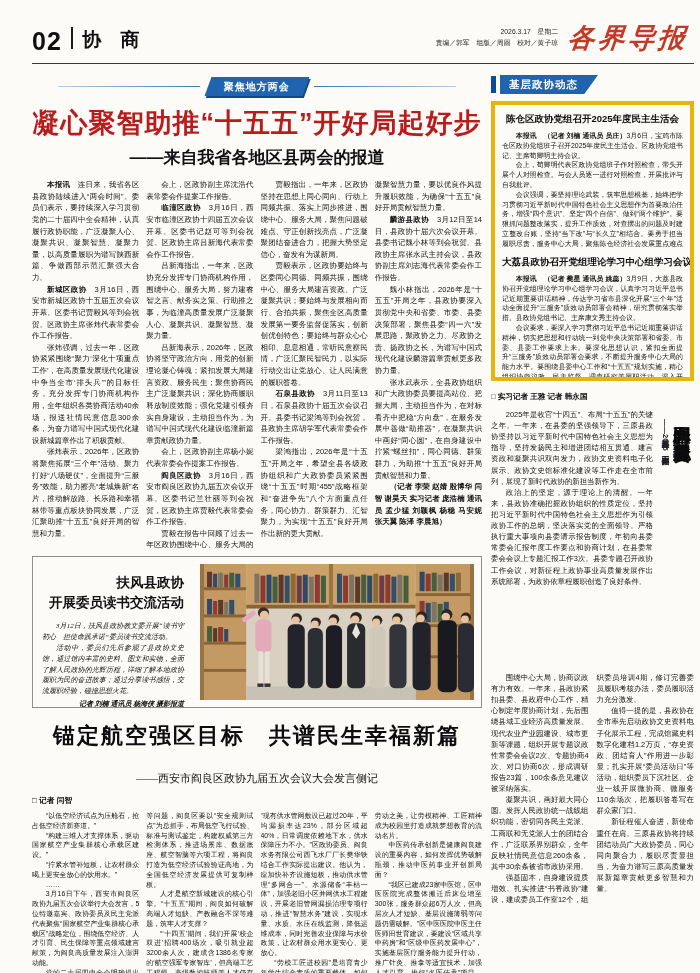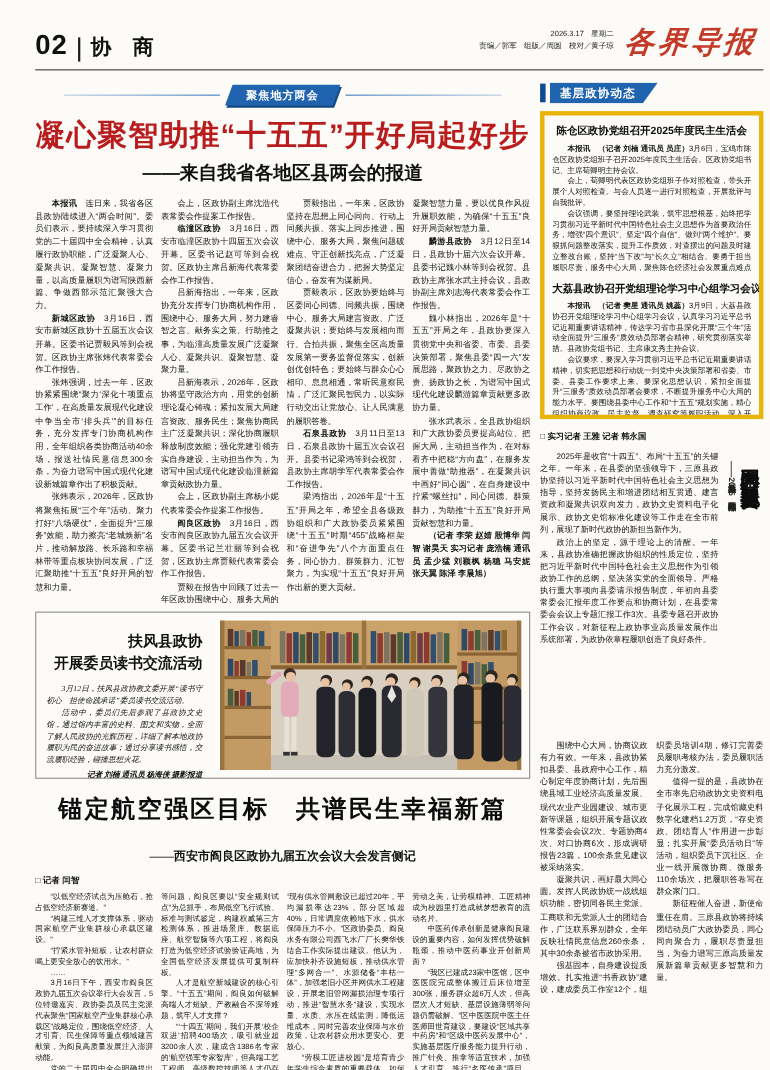--- a/index.html
+++ b/index.html
@@ -1,20 +1,20 @@
 <!DOCTYPE html>
 <html style="--accent: #2063ae; --masthead-red: #c43a28;"><head>
 <meta charset="utf-8">
 <style>
   *{box-sizing:border-box;margin:0;padding:0}
   body{background:#9a9a9a;font-family:"Liberation Sans",sans-serif}
   .page{width:700px;height:973px;background:#fcfbf8;margin:0 auto;padding:20px 6px 0 32px;overflow:hidden;position:relative;color:#111}
   
   .hdr{display:flex;justify-content:space-between;align-items:flex-end;padding-right:6px}
-  .hdr-left{display:flex;align-items:flex-end;gap:9px}
+  .hdr-left{display:flex;align-items:flex-start;gap:9px}
   .pageno{font-size:25px;font-weight:bold;letter-spacing:1px}
   .vdiv{width:2.5px;height:22px;background:#1a1a1a}
   .secname{font-size:19px;font-weight:900;letter-spacing:7px}
   .hdr-right{display:flex;align-items:center;gap:10px}
   .pubinfo{text-align:right;font-size:6.8px;color:#222;line-height:1.6}
   .masthead{font-family:"Liberation Serif",serif;font-style:italic;font-weight:900;font-size:27px;color:var(--masthead-red,#c43a28);letter-spacing:3px;transform:skewX(-6deg)}
   .hdr-rule{border:none;border-top:1.6px solid #3a3a3a;margin:7px 0 0}
   
   .content{display:flex;gap:9px;margin-top:11px}
   .left-zone{width:450px;flex:none}
@@ -36,21 +36,21 @@
   
   .box-row{display:flex;border:1px solid #8f8f8f;margin-top:7px;height:152px}
   .fufeng{width:160px;flex:none;padding:9px 9px 5px;border-right:none}
   .fufeng-title{font-size:13.5px;font-weight:900;text-align:right;line-height:1.45;margin:7px 0 9px}
   .fufeng-body{font-family:"Liberation Serif",serif;font-style:italic;font-size:7px;line-height:1.55;text-align:justify}
   .credit-right{text-align:right;font-weight:bold;text-indent:0;margin-top:2px}
   .photo-frame{flex:1;padding:7px 7px}
   .photo-frame svg{width:100%;height:100%;display:block}
   
   .b-hl{font-family:"Liberation Serif",serif;font-size:22px;font-weight:900;text-align:center;letter-spacing:2px;margin:13px 0 20px;color:#0d0d0d}
-  .b-sub{font-family:"Liberation Serif",serif;font-size:11px;font-weight:bold;text-align:center;margin-bottom:9px}
+  .b-sub{font-family:"Liberation Serif",serif;font-size:11px;font-weight:normal;text-align:center;margin-bottom:9px}
   .b-byline{font-size:7.8px;font-weight:bold;margin:0 0 5px}
   .cols4.bottom{height:216px}
   .cols4.bottom .col{font-size:6.9px;line-height:1.42}
   
   .r-badge-row{display:flex;align-items:center}
   .r-bar{width:5px;height:17px;background:#0d4b93;margin-right:4px;flex:none}
   .r-badge{background:var(--accent,#2063ae);color:#fff;font-size:10.5px;font-weight:bold;padding:2.5px 20px 2.5px 9px;letter-spacing:1px;clip-path:polygon(0 0,100% 0,86% 100%,0 100%)}
   .panel{border:4px solid #eab308;margin-top:7px;padding:8px 7px 16px;height:280px;overflow:hidden}
   .p-title{font-size:9.5px;font-weight:900;text-align:center;white-space:nowrap;margin-bottom:5px;color:#0d0d0d}
   .p-body{font-size:6.9px;line-height:1.42;text-align:justify;overflow:hidden}

